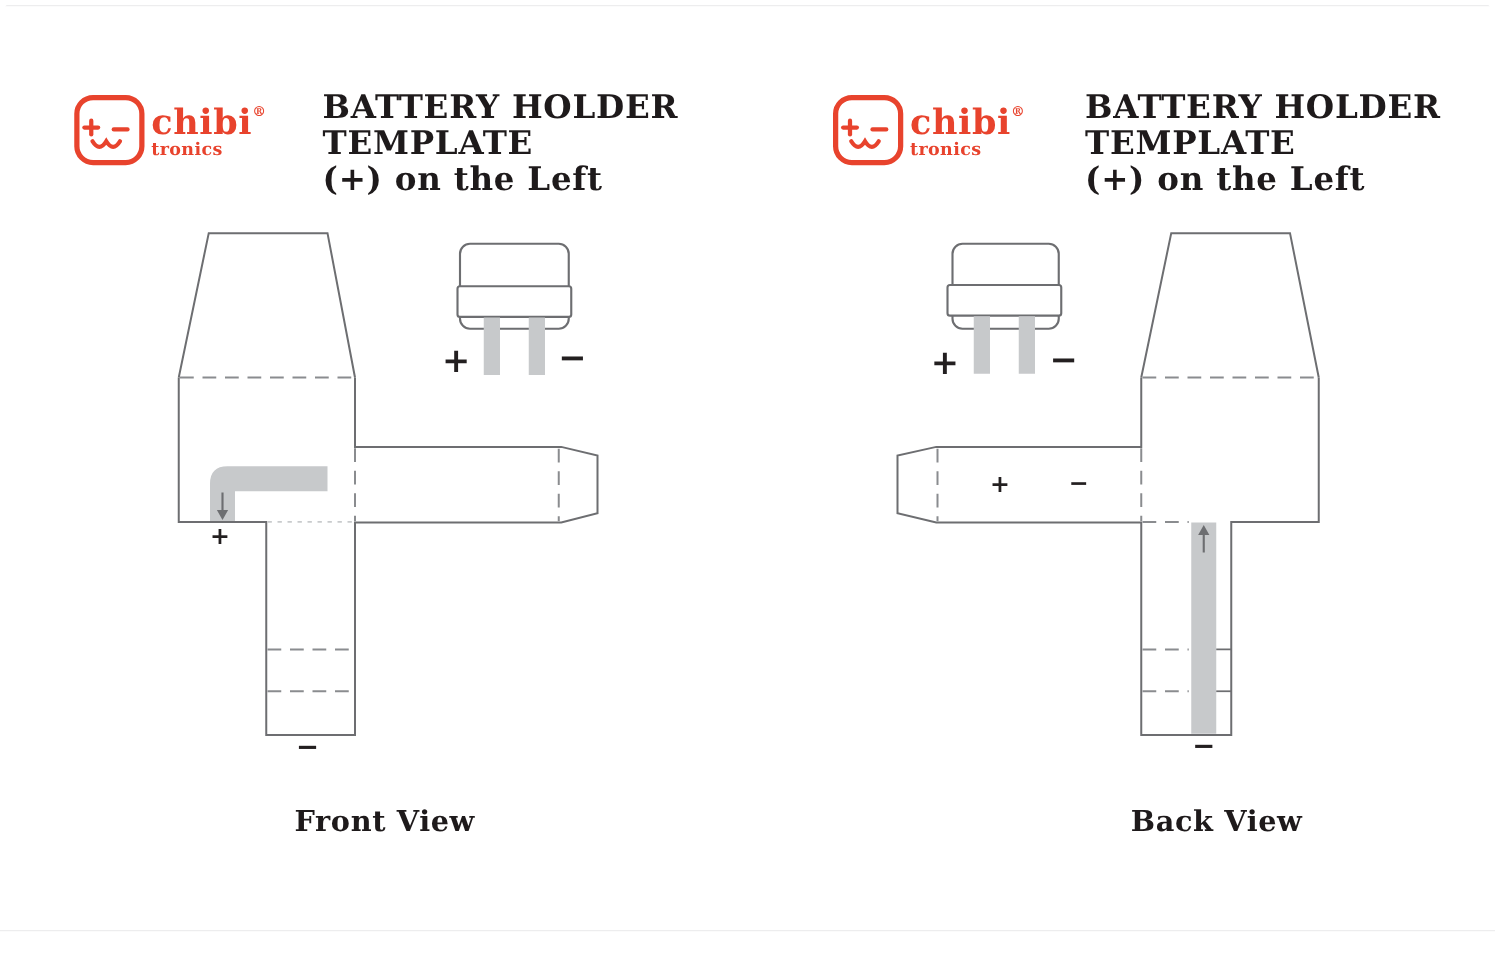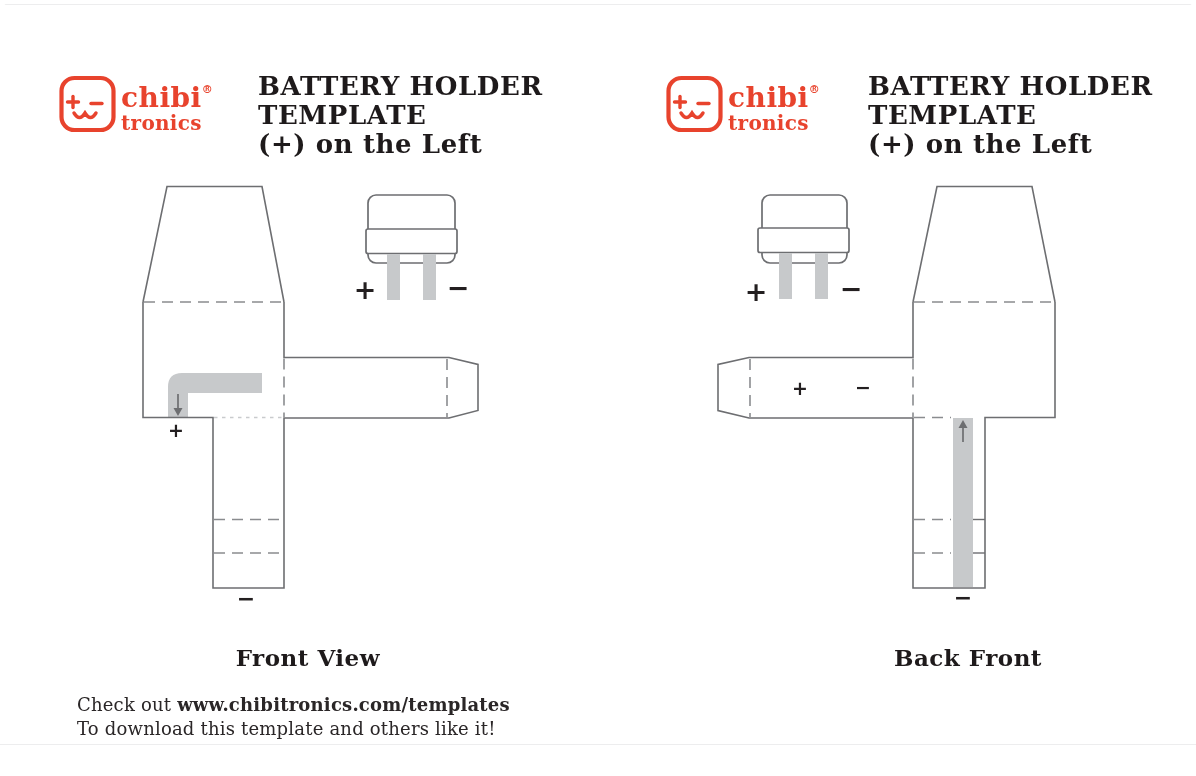--- a/index.html
+++ b/index.html
@@ -8,21 +8,21 @@
     font-family:"DejaVu Serif",serif;color:#231f20;border-radius:16px;
   }
   .edge-line{position:absolute;left:0;width:1196px;height:1px;background:#ededee;}
   .tpl-svg{position:absolute;left:0;top:0;}
 
   
   .logo{position:absolute;width:70px;height:66px;}
   .brand{position:absolute;line-height:1;color:#e8432d;}
   .brand .top{font-size:28px;font-weight:bold;letter-spacing:0.5px;}
   .brand .reg{font-size:11px;vertical-align:14px;font-weight:bold;}
-  .brand .bottom{font-size:20px;font-weight:bold;margin-top:1px;letter-spacing:0.3px;}
+  .brand .bottom{font-size:14px;font-weight:bold;margin-top:1px;letter-spacing:0.3px;}
   .title{position:absolute;font-weight:bold;font-size:26px;line-height:29px;letter-spacing:0.6px;color:#1e1a1b;}
 
   
   .mark{
     position:absolute;transform:translate(-50%,-50%);
     font-family:"DejaVu Sans",sans-serif;font-weight:bold;color:#231f20;line-height:1;
   }
   .mark.big{font-size:27px;}
   .mark.small{font-size:19px;}
   .mark.strip{font-size:22px;}
@@ -157,20 +157,16 @@
   <span class="mark small" style="left:176px;top:430px;">+</span>
   <span class="mark strip" style="left:246px;top:599px;">−</span>
 
   <span class="mark big" style="left:756px;top:291px;">+</span>
   <span class="mark big" style="left:851px;top:288px;">−</span>
   <span class="mark small" style="left:800px;top:388px;">+</span>
   <span class="mark small" style="left:863px;top:387px;">−</span>
   <span class="mark strip" style="left:963px;top:598px;">−</span>
 
   <div class="caption" style="left:270px;top:644px;">Front View</div>
-  <div class="caption" style="left:932px;top:644px;">Back Front</div>
+  <div class="caption" style="left:932px;top:644px;">Back View</div>
 
-  <div class="footer">
-    <div><span>Check out </span><b>www.chibitronics.com/templates</b></div>
-    <div>To download this template and others like it!</div>
-  </div>
 
 </div>
 
 </body></html>

